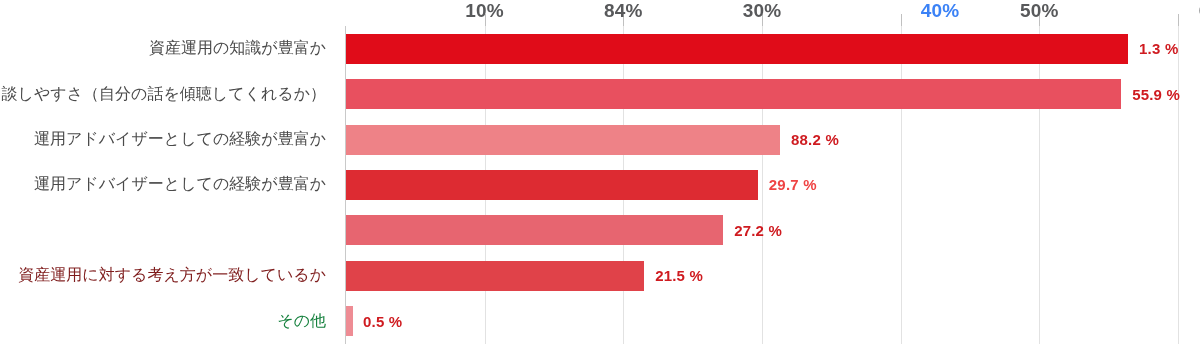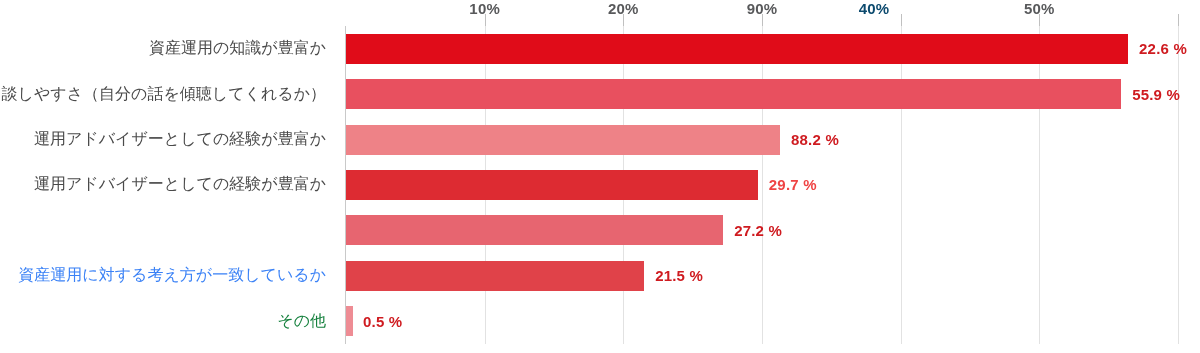--- a/index.html
+++ b/index.html
@@ -42,21 +42,21 @@
     position: absolute;
     top: 14px;
     width: 1px;
     height: 12px;
     background: #c0c0c0;
   }
 
   .tick-label {
     position: absolute;
     top: 0px;
-    font-size: 15px;
+    font-size: 19px;
     font-weight: bold;
     color: #58595b;
     letter-spacing: 0.2px;
     transform: translateX(-50%);
     white-space: nowrap;
   }
 
   
   .row {
     position: absolute;
@@ -108,43 +108,43 @@
 <body>
 
 <div id="chart-root">
 
   <div id="axis-layer">
       <div class="gridline" style="left: 484.667px; top: 26px; height: 318px; background: rgb(226, 226, 226);"></div>
       <div class="tick-mark" style="left: 484.667px;"></div>
       <div class="tick-label" style="left: 484.667px; color: rgb(88, 89, 91);">10%</div>
       <div class="gridline" style="left: 623.333px; top: 26px; height: 318px; background: rgb(226, 226, 226);"></div>
       <div class="tick-mark" style="left: 623.333px;"></div>
-      <div class="tick-label" style="left: 623.333px; color: rgb(88, 89, 91);">20%</div>
+      <div class="tick-label" style="left: 623.333px; color: rgb(88, 89, 91);">84%</div>
       <div class="gridline" style="left: 762px; top: 26px; height: 318px; background: rgb(226, 226, 226);"></div>
       <div class="tick-mark" style="left: 762px;"></div>
-      <div class="tick-label" style="left: 762px; color: rgb(88, 89, 91);">90%</div>
+      <div class="tick-label" style="left: 762px; color: rgb(88, 89, 91);">30%</div>
       <div class="gridline" style="left: 900.667px; top: 26px; height: 318px; background: rgb(226, 226, 226);"></div>
       <div class="tick-mark" style="left: 900.667px;"></div>
-      <div class="tick-label" style="left: 874px; color: #0c4a6e; text-align: center;">40%</div>
+      <div class="tick-label" style="left: 940px; color: #3b82f6; text-align: center;">40%</div>
       <div class="gridline" style="left: 1039.33px; top: 26px; height: 318px; background: rgb(226, 226, 226);"></div>
       <div class="tick-mark" style="left: 1039.33px;"></div>
       <div class="tick-label" style="left: 1039.33px; color: rgb(88, 89, 91);">50%</div>
       <div class="gridline" style="left: 1178px; top: 26px; height: 318px; background: rgb(226, 226, 226);"></div>
       <div class="tick-mark" style="left: 1178px;"></div>
       <div class="tick-label" style="left: 1178px; color: rgb(88, 89, 91); margin-left: 40px;">60%</div>
     </div>
 
   <div class="y-axis-line"></div>
 
   <div id="rows-layer">
       <div class="row" style="top: 26px; height: 45.4286px;">
         <div class="cat-label-wrap" style="color: rgb(74, 74, 74);">資産運用の知識が豊富か</div>
         <div class="bar-wrap">
           <div class="bar" style="width: 782.08px; background: rgb(224, 12, 25);"></div>
-          <div class="bar-value" style="color: rgb(207, 27, 32);">22.6 %</div>
+          <div class="bar-value" style="color: rgb(207, 27, 32);">1.3 %</div>
         </div>
       </div>
       <div class="row" style="top: 71.4286px; height: 45.4286px;">
         <div class="cat-label-wrap" style="color: rgb(74, 74, 74);">相談しやすさ（自分の話を傾聴してくれるか）</div>
         <div class="bar-wrap">
           <div class="bar" style="width: 775.147px; background: rgb(232, 80, 95);"></div>
           <div class="bar-value" style="color: rgb(207, 27, 32); text-align: right;">55.9 %</div>
         </div>
       </div>
       <div class="row" style="top: 116.857px; height: 45.4286px;">
@@ -161,21 +161,21 @@
           <div class="bar-value" style="color: #ef4444;">29.7 %</div>
         </div>
       </div>
       <div class="row" style="top: 207.714px; height: 45.4286px;">
         <div class="bar-wrap">
           <div class="bar" style="width: 377.173px; background: rgb(231, 101, 112);"></div>
           <div class="bar-value" style="color: rgb(207, 27, 32);">27.2 %</div>
         </div>
       </div>
       <div class="row" style="top: 253.143px; height: 45.4286px;">
-        <div class="cat-label-wrap" style="color: #3b82f6; font-family: Liberation Serif, serif;">資産運用に対する考え方が一致しているか</div>
+        <div class="cat-label-wrap" style="color: #7f1d1d; font-family: Liberation Serif, serif;">資産運用に対する考え方が一致しているか</div>
         <div class="bar-wrap">
           <div class="bar" style="width: 298.133px; background: rgb(224, 66, 73);"></div>
           <div class="bar-value" style="color: rgb(207, 27, 32);">21.5 %</div>
         </div>
       </div>
       <div class="row" style="top: 298.571px; height: 45.4286px;">
         <div class="cat-label-wrap" style="color: #15803d;">その他</div>
         <div class="bar-wrap">
           <div class="bar" style="width: 7px; background: rgb(238, 140, 148);"></div>
           <div class="bar-value" style="color: rgb(207, 27, 32); margin-left: 10px;">0.5 %</div>

